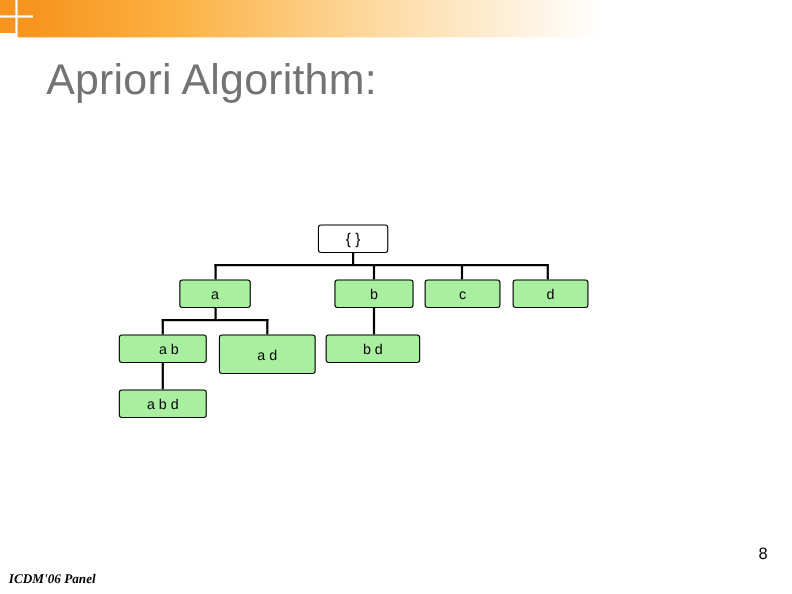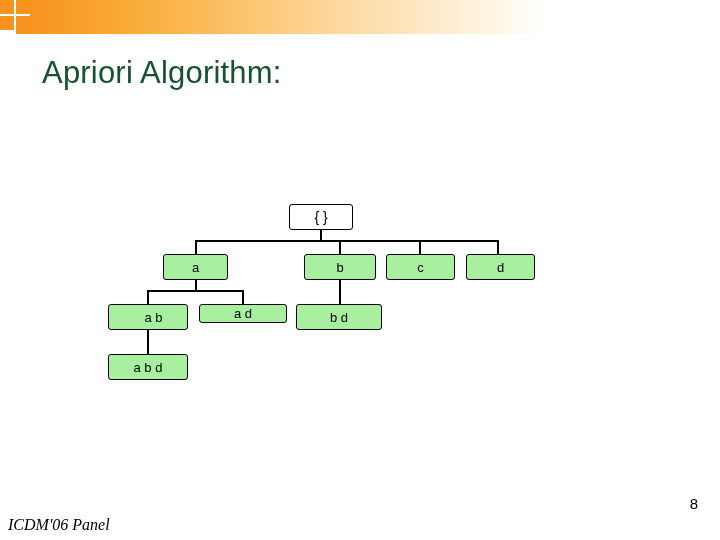--- a/index.html
+++ b/index.html
@@ -35,22 +35,22 @@
   .sq2 { left: 16px;top: 0;  width: 14px; height: 14px; background:#fbb040; }
   .sq3 { left: 0;   top: 16px;width: 14px; height: 14px; background:#fcc37a; }
   .sq4 { left: 16px;top: 16px;width: 14px; height: 18px; background:#f7941e; }
 
   
   .title {
     position: absolute;
     left: 42px;
     top: 50px;
     width: 640px;
-    color: #14532d;
-    font-size: 31px;
+    color: #737373;
+    font-size: 39px;
     line-height: 45px;
     letter-spacing: 0.2px;
   }
 
   
   .diagram {
     position: absolute;
     left: 0;
     top: 180px;
     width: 720px;
@@ -78,22 +78,22 @@
     background: #000000;
   }
 
   
   .footer-left {
     position: absolute;
     left: 8px;
     bottom: 6px;
     font-family: "Liberation Serif", serif;
     font-style: italic;
-    font-weight: normal;
-    font-size: 16px;
+    font-weight: bold;
+    font-size: 12px;
     color: #000000;
   }
   .footer-page {
     position: absolute;
     right: 22px;
     bottom: 28px;
     font-size: 15px;
     color: #000000;
   }
 </style>
@@ -130,20 +130,20 @@
   <div class="connector" style="left:147px; top:150px; width:2px; height:24px;"></div>
 
   <div class="node root" style="left:289px; top:24px; width:64px; height:26px;">{ }</div>
 
   <div class="node" style="left:163px; top:74px; width:65px; height:26px;">a</div>
   <div class="node" style="left:304px; top:74px; width:72px; height:26px;">b</div>
   <div class="node" style="left:386px; top:74px; width:69px; height:26px;">c</div>
   <div class="node" style="left:466px; top:74px; width:69px; height:26px;">d</div>
 
   <div class="node" style="left:108px; top:124px; width:80px; height:26px;padding-left:11px;">a b</div>
-  <div class="node" style="left:199px; top:124px; width:88px; height:19px;">a  d</div>
+  <div class="node" style="left:199px; top:124px; width:88px; height:36px;">a  d</div>
   <div class="node" style="left:108px; top:174px; width:80px; height:26px;">a b d</div>
 
   <div class="node" style="left:296px; top:124px; width:86px; height:26px;">b d</div>
 </div>
 
 <div class="footer-left">ICDM'06 Panel</div>
 <div class="footer-page">8</div>
 
 </body></html>

